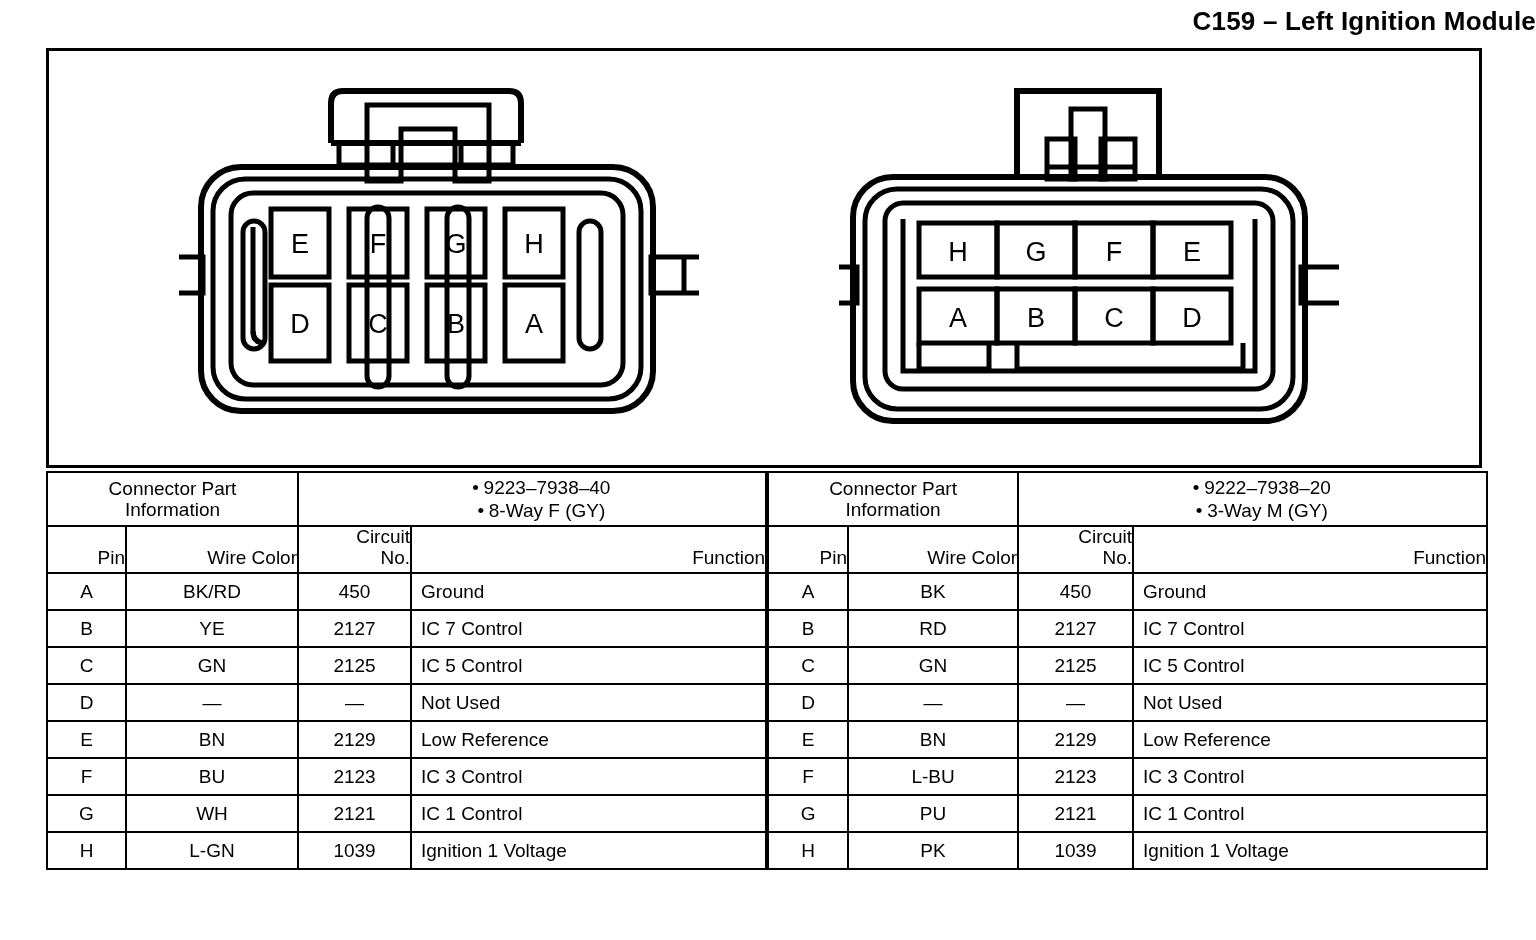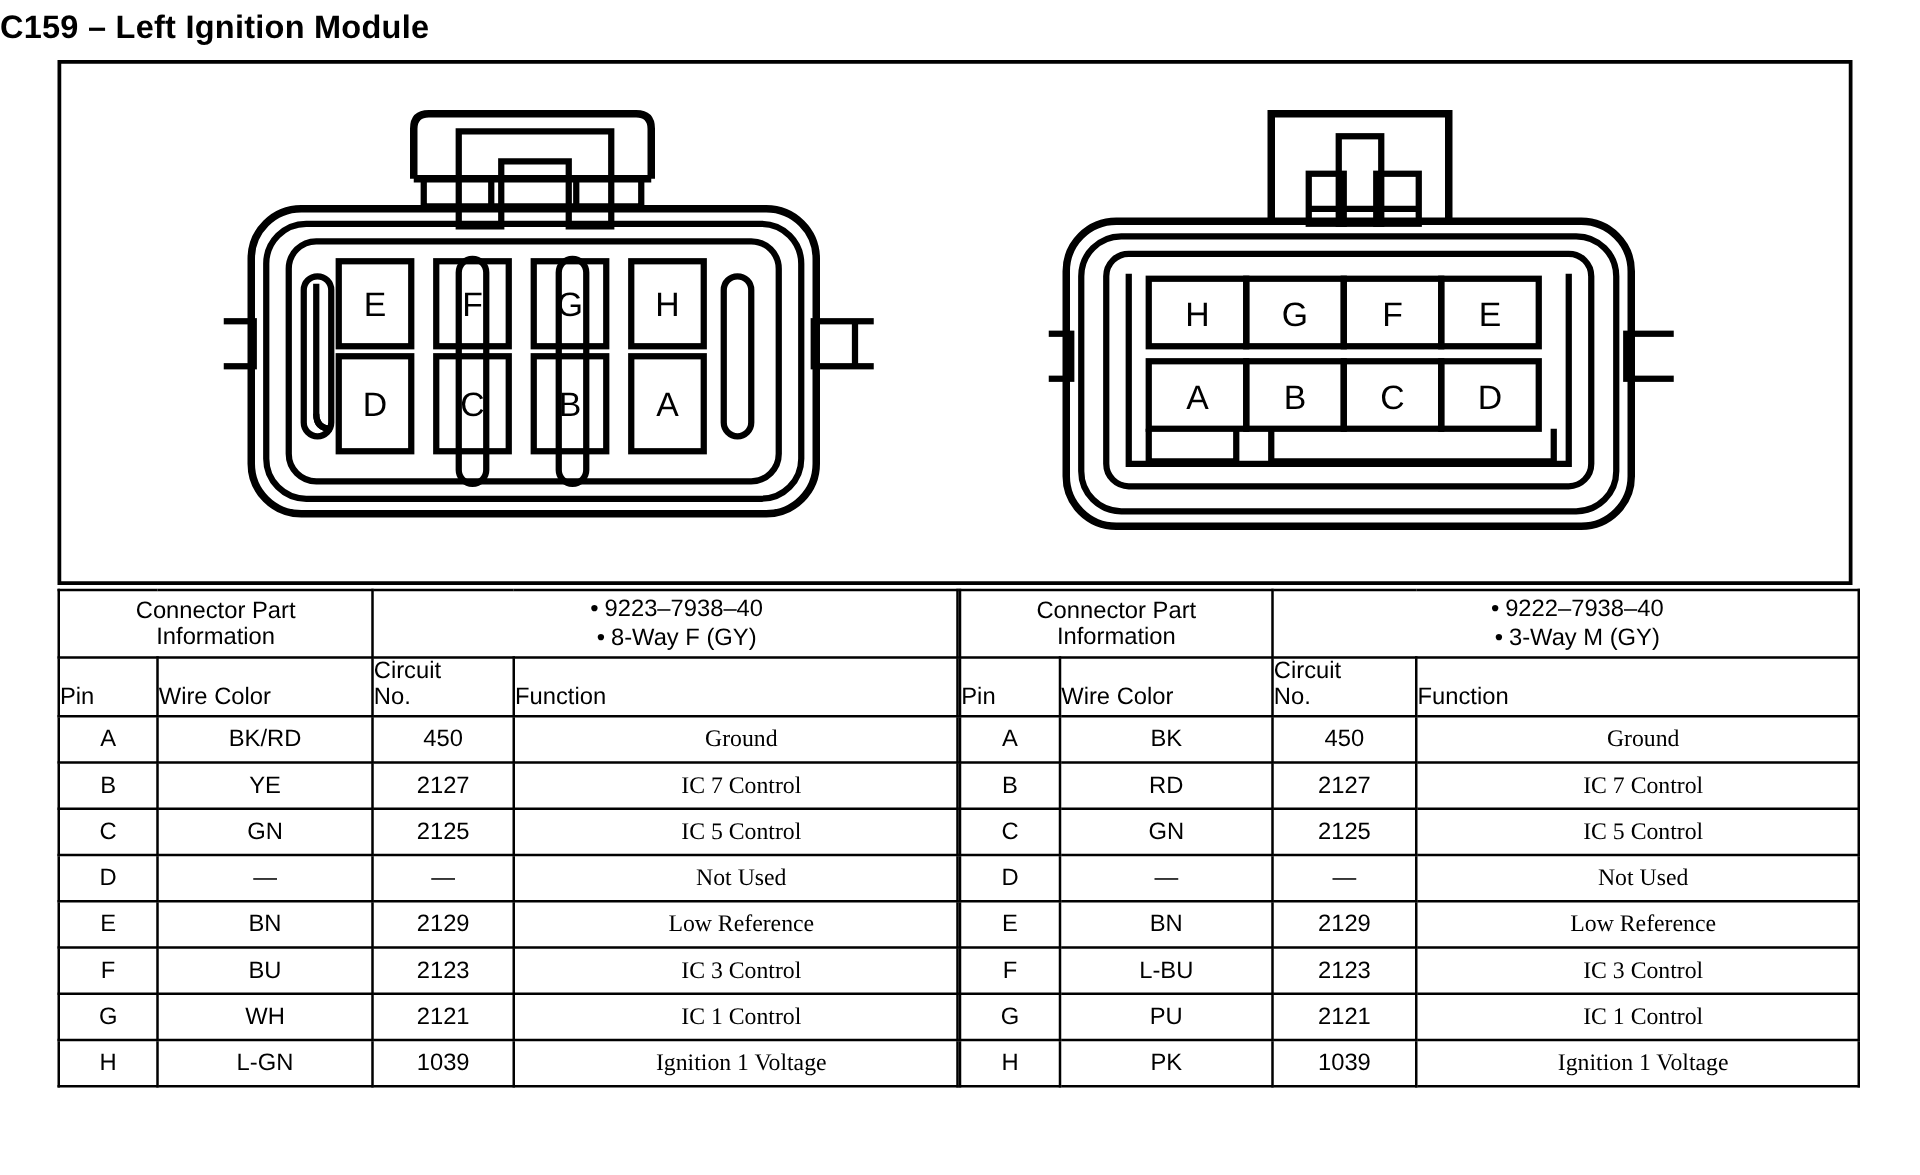--- a/index.html
+++ b/index.html
@@ -13,21 +13,21 @@
     position: relative;
     font-family: "Liberation Sans", sans-serif;
     color: #000000;
     overflow: hidden;
   }
   #page-title {
     position: absolute;
     left: 0;
     top: 6px;
     width: 1536px;
-    text-align: left;
+    text-align: right;
     font-size: 26px;
     font-weight: bold;
     letter-spacing: 0.2px;
   }
   
   #figure-frame {
     position: absolute;
     left: 46px;
     top: 48px;
     width: 1436px;
@@ -78,33 +78,32 @@
   .cpi-values .bullet-row {
     display: block;
     white-space: nowrap;
   }
   .cpi-values .bullet-row .dot {
     display: inline-block;
     width: 16px;
   }
   th.colhead {
     font-weight: bold;
-    text-align: left;
+    text-align: right;
     vertical-align: bottom;
     padding-bottom: 3px !important;
     height: 58px;
     line-height: 1.1;
   }
   td.c-pin, td.c-color, td.c-circuit {
     text-align: center;
   }
   td.c-func {
-    text-align: center;
+    text-align: left;
     padding-left: 9px !important;
-    font-family: Liberation Serif, serif;
   }
   
   col.w-pin     { width: 79px; }
   col.w-color   { width: 172px; }
   col.w-circuit { width: 113px; }
   col.w-func    { width: 355px; }
   
   col.w-pin-r     { width: 80px; }
   col.w-color-r   { width: 170px; }
   col.w-circuit-r { width: 115px; }
@@ -331,21 +330,21 @@
         <col class="w-func-r">
     </colgroup>
     <tbody>
       <tr>
         <td class="cpi-label" colspan="2">
           <span>Connector Part</span><br>
           <span>Information</span>
         </td>
         <td class="cpi-values" colspan="2">
           <span class="bullet-row">
-            <span class="dot">•</span><span>9222–7938–40</span>
+            <span class="dot">•</span><span>9222–7938–20</span>
           </span>
           <span class="bullet-row">
             <span class="dot">•</span><span>3-Way M (GY)</span>
           </span>
         </td>
       </tr>
       <tr>
         <th class="colhead">Pin</th>
         <th class="colhead">Wire Color</th>
         <th class="colhead">

